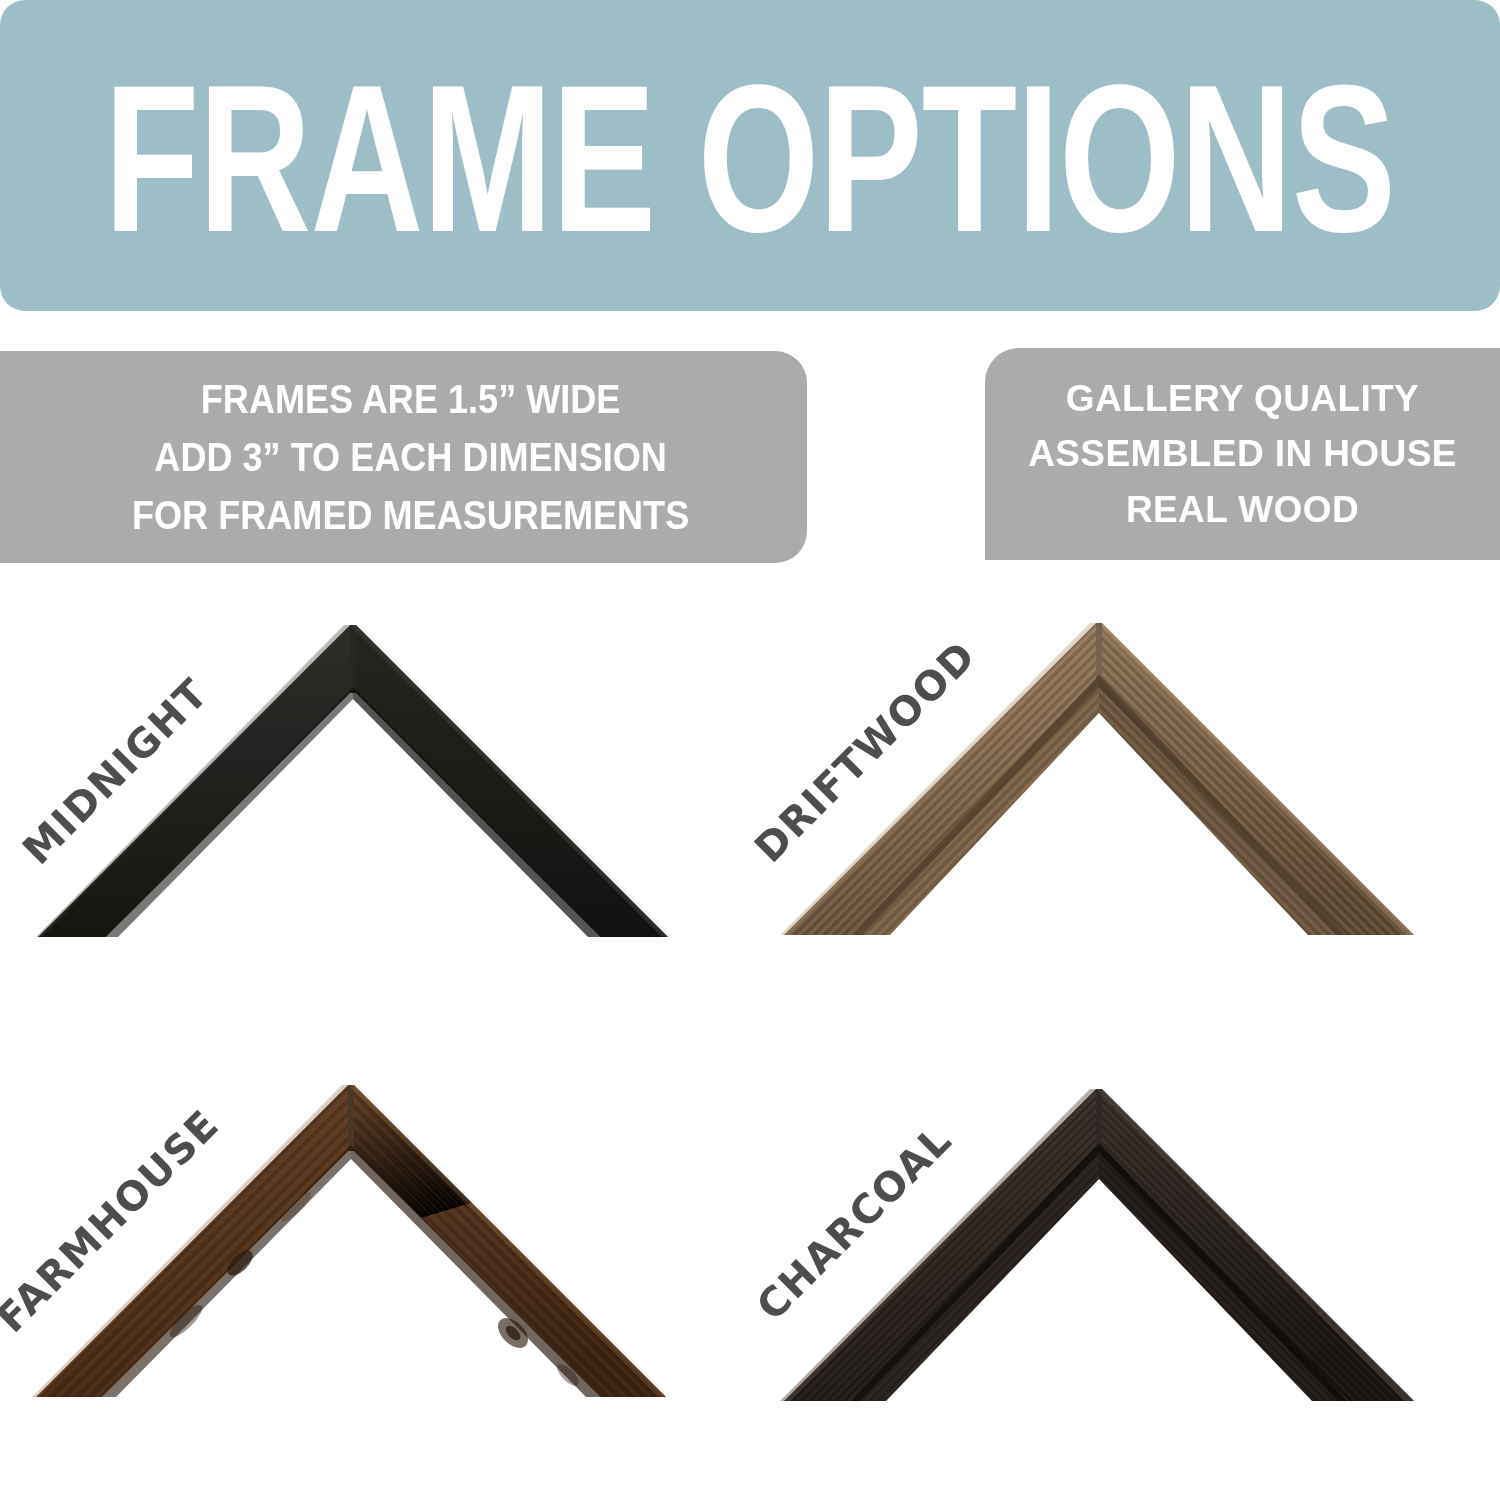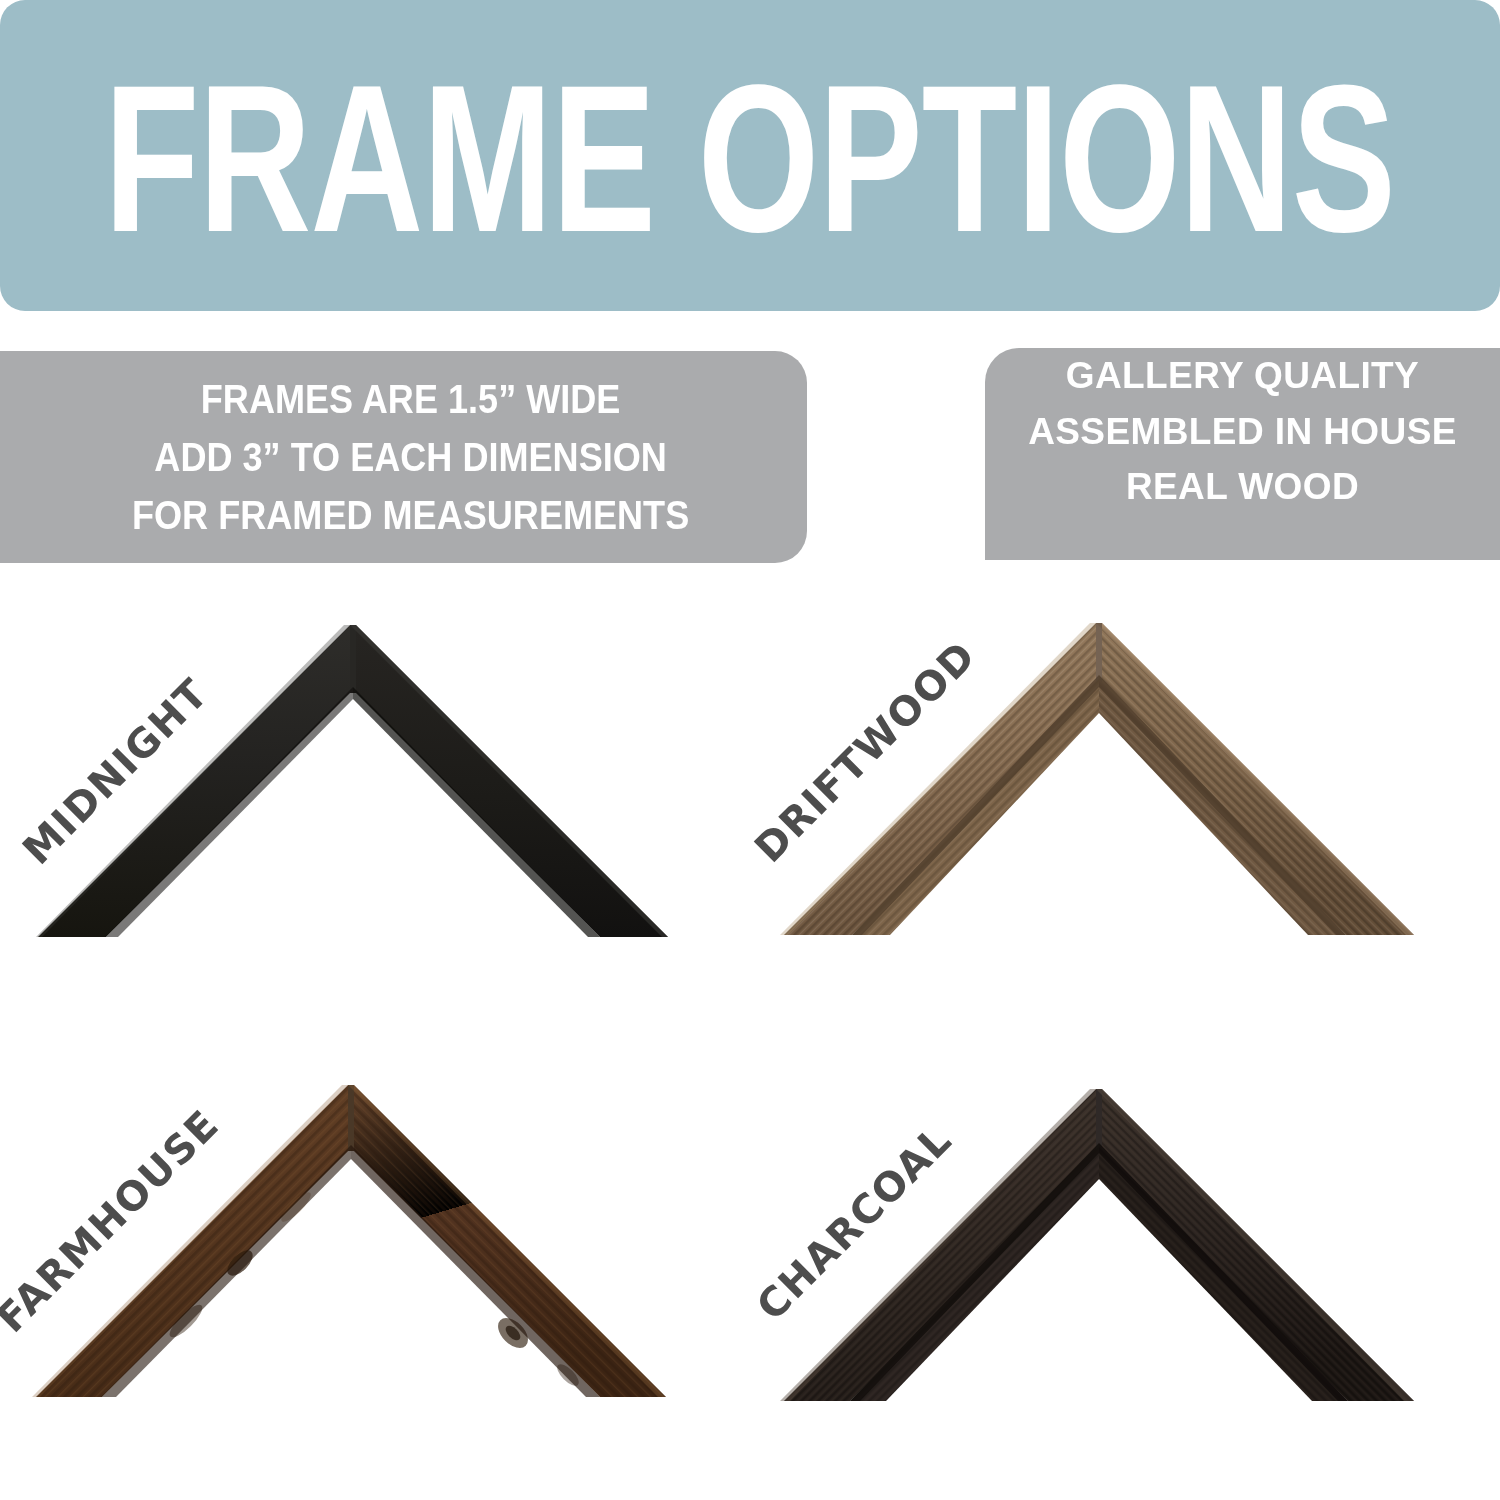--- a/index.html
+++ b/index.html
@@ -67,20 +67,21 @@
   }
 
   #info-box-quality {
     position: absolute;
     left: 985px; top: 348px;
     width: 515px;
     height: 212px;
     background: #aaabad;
     border-radius: 34px 0 0 0;
     display: flex;
+    align-items: center;
     justify-content: center;
     box-sizing: border-box;
   }
   #quality-text {
     color: #ffffff;
     font-family: "Liberation Sans", sans-serif;
     font-weight: bold;
     font-size: 37px;
     line-height: 1.5;
     text-align: center;

